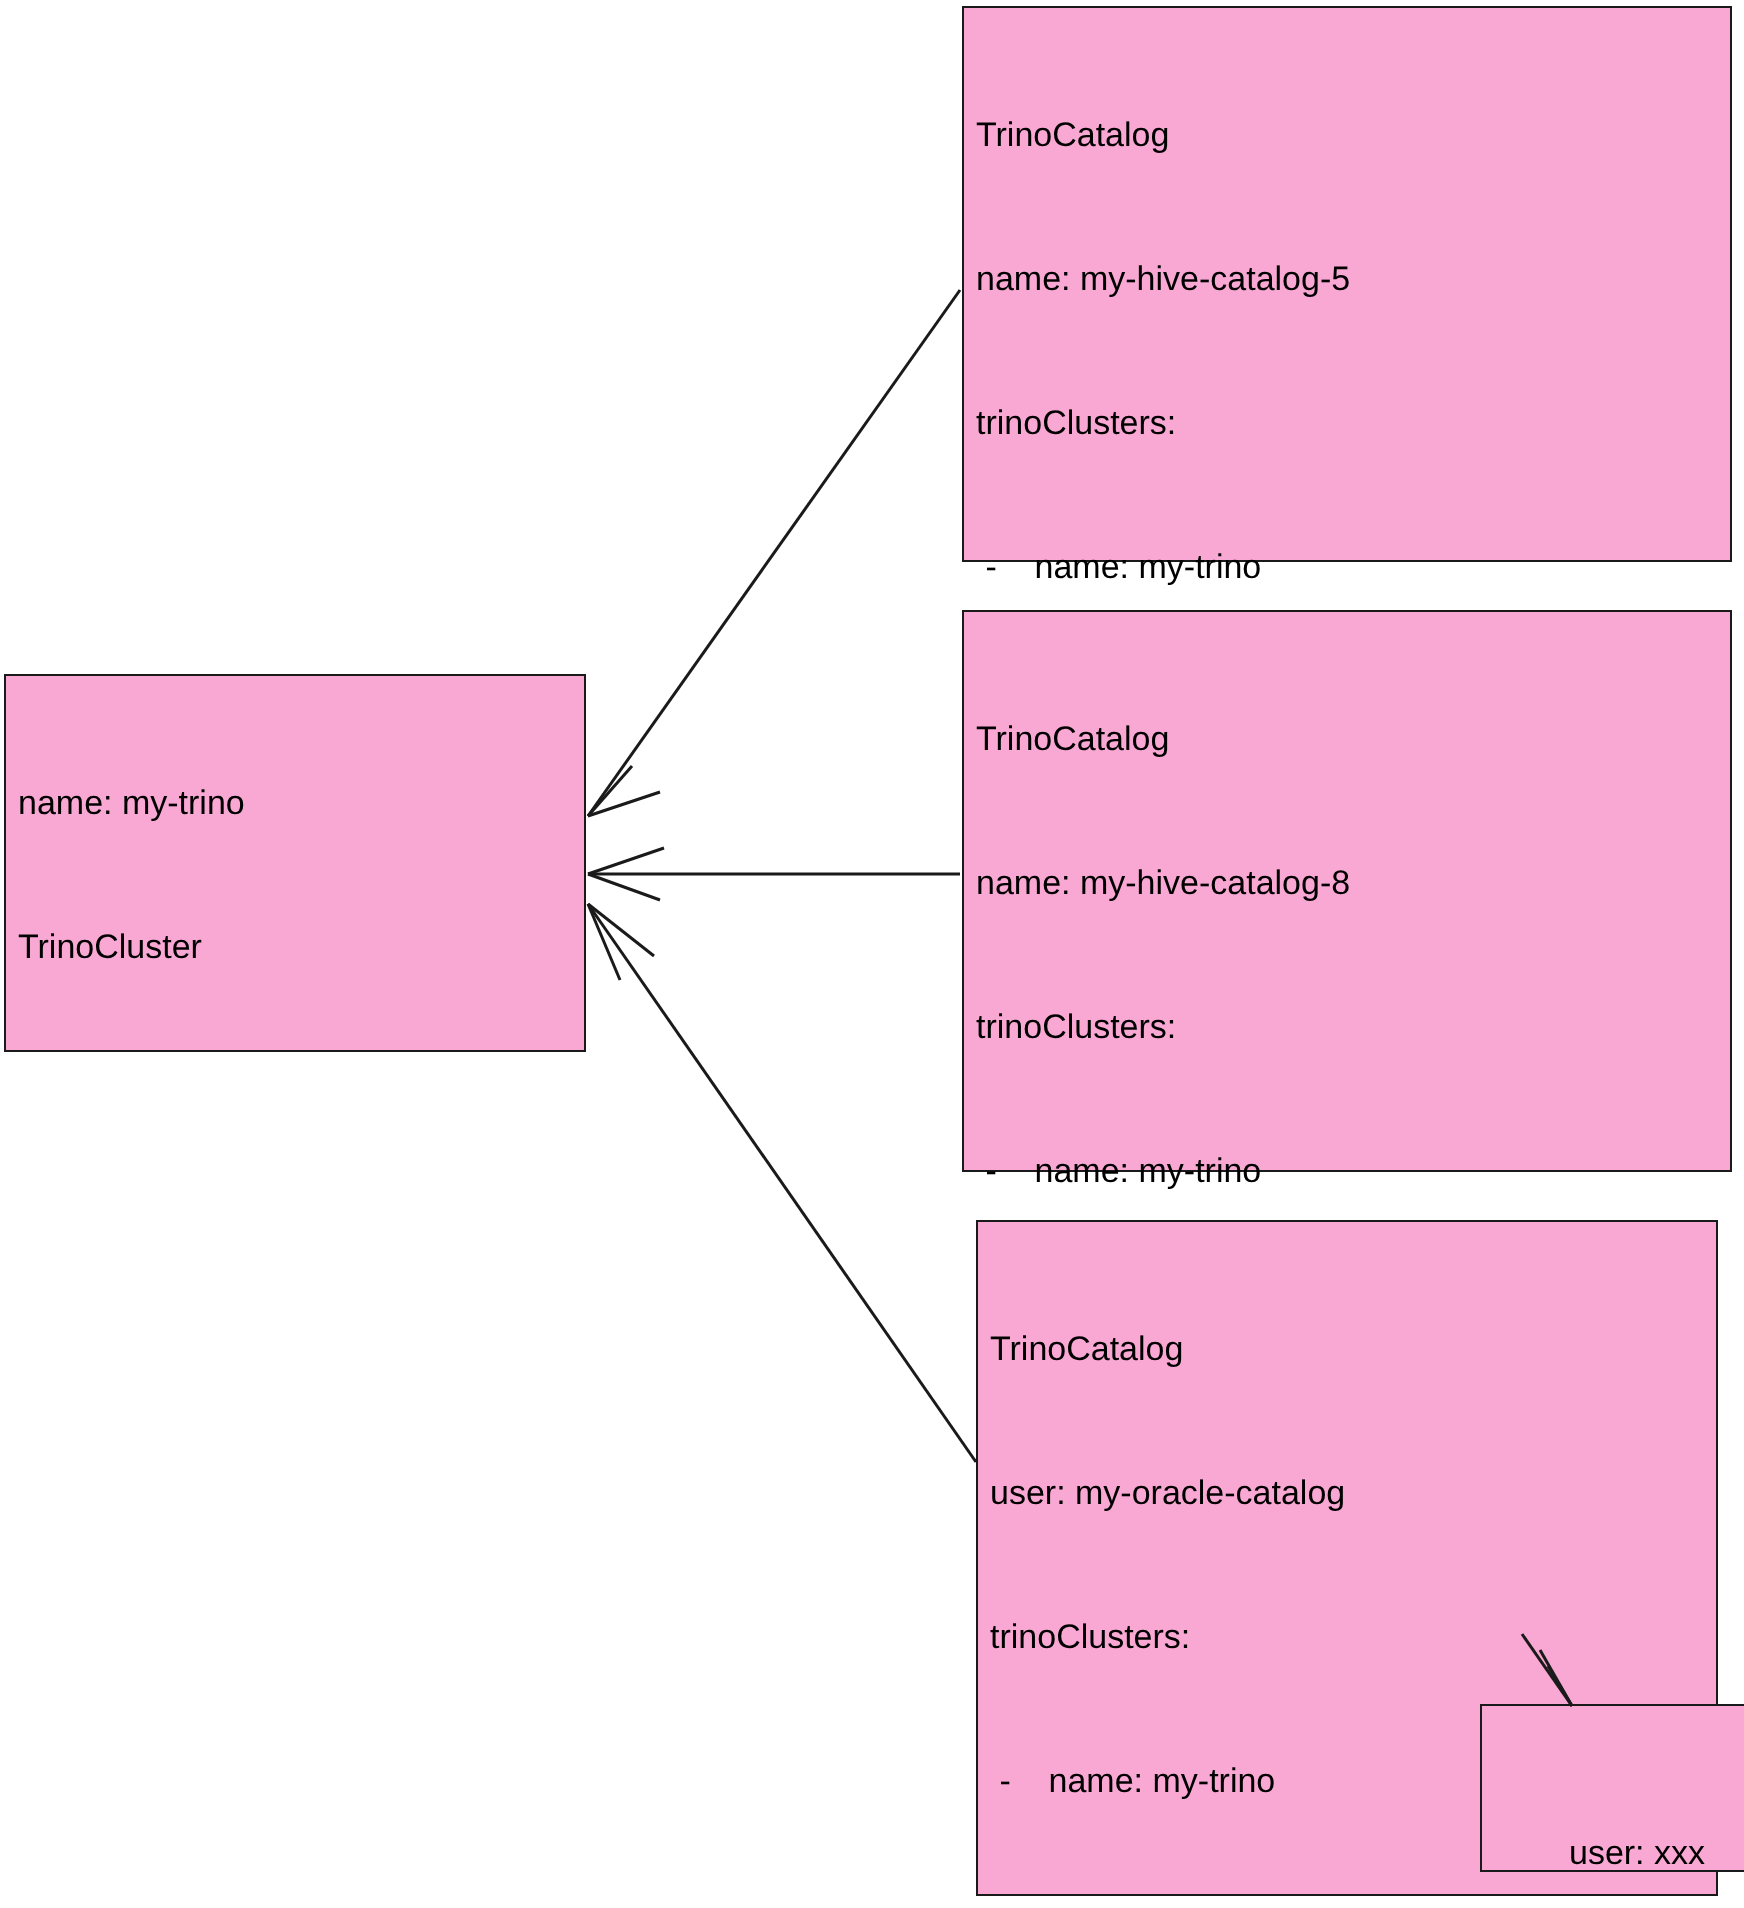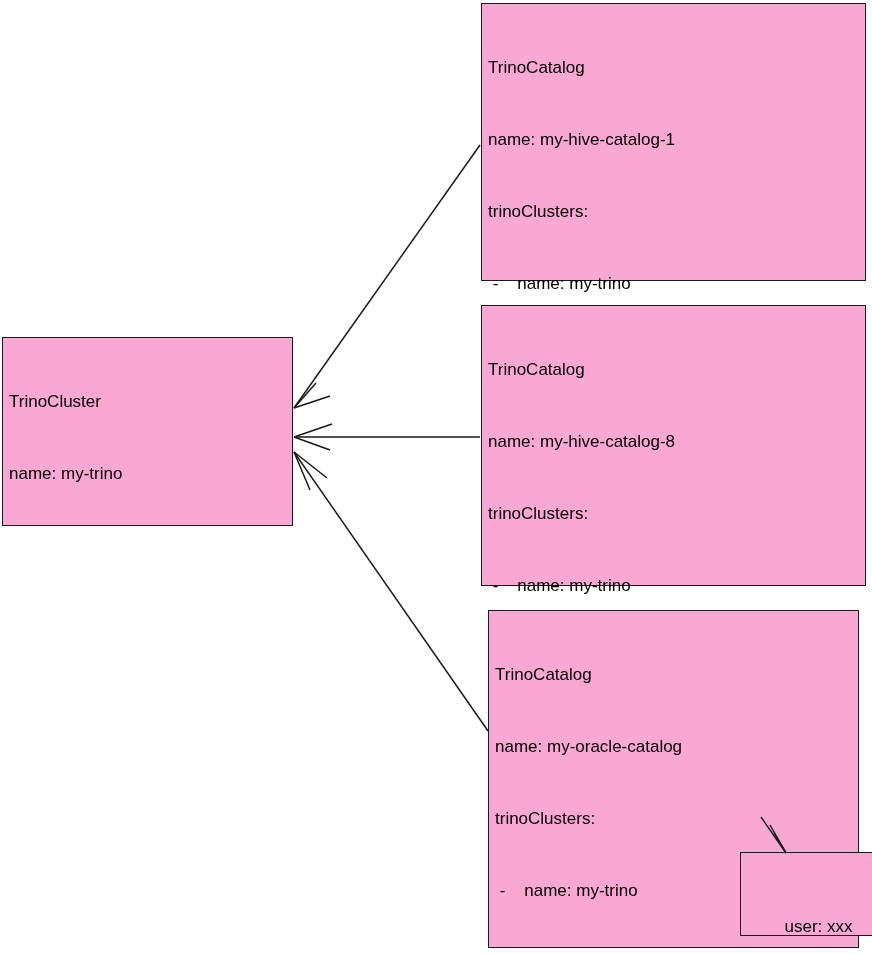--- a/index.html
+++ b/index.html
@@ -91,29 +91,29 @@
 
     <g>
       <line class="edge-line" x1="488" y1="731" x2="294" y2="452"></line>
       <line class="edge-head" x1="294" y1="452" x2="327" y2="478"></line>
       <line class="edge-head" x1="294" y1="452" x2="310" y2="490"></line>
     </g>
   </svg>
 
   <div class="node" id="n-cluster">
     <div class="node-text">
+      <div class="node-line">name: my-trino</div>
       <div class="node-line">TrinoCluster</div>
-      <div class="node-line">name: my-trino</div>
     </div>
   </div>
 
   <div class="node" id="n-cat1">
     <div class="node-text">
       <div class="node-line">TrinoCatalog</div>
-      <div class="node-line">name: my-hive-catalog-1</div>
+      <div class="node-line">name: my-hive-catalog-5</div>
       <div class="node-line">trinoClusters:</div>
       <div class="node-line"> -    name: my-trino</div>
       <div class="node-line">hive:</div>
       <div class="node-line">   s3: # S3ConnnectionSpec</div>
       <div class="node-line">      inline:</div>
       <div class="node-line">         host: minio</div>
       <div class="node-line">   metastore: # whatever</div>
     </div>
   </div>
 
@@ -126,21 +126,21 @@
       <div class="node-line">hive:</div>
       <div class="node-line">   hdfs:</div>
       <div class="node-line">      # TBD</div>
       <div class="node-line">   metastore: # whatever</div>
     </div>
   </div>
 
   <div class="node" id="n-cat3">
     <div class="node-text">
       <div class="node-line">TrinoCatalog</div>
-      <div class="node-line">name: my-oracle-catalog</div>
+      <div class="node-line">user: my-oracle-catalog</div>
       <div class="node-line">trinoClusters:</div>
       <div class="node-line"> -    name: my-trino</div>
       <div class="node-line">oracle:</div>
       
       
     </div>
   </div>
 
   <div class="node" id="n-secret">
     <div class="node-text">

